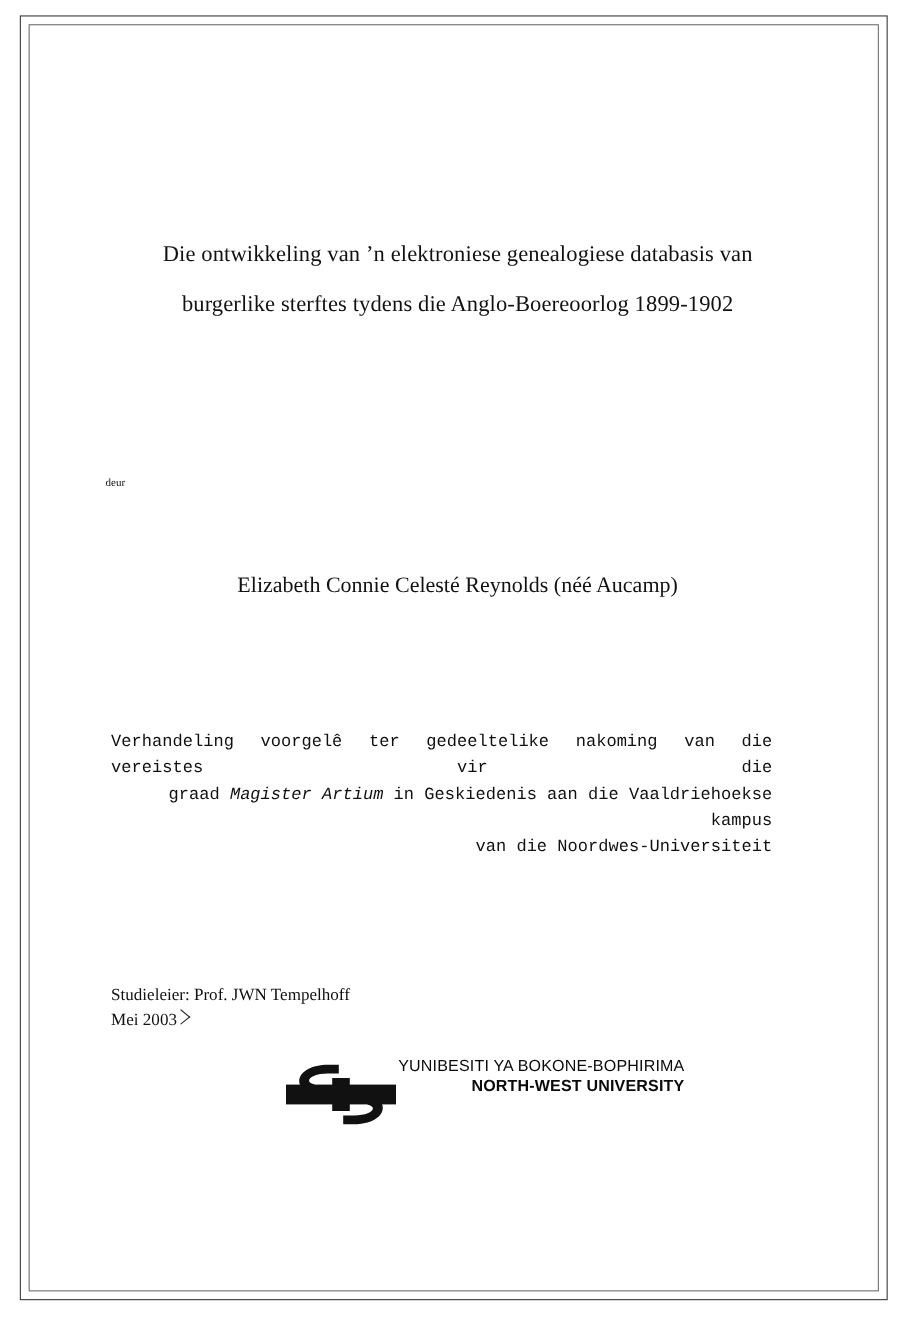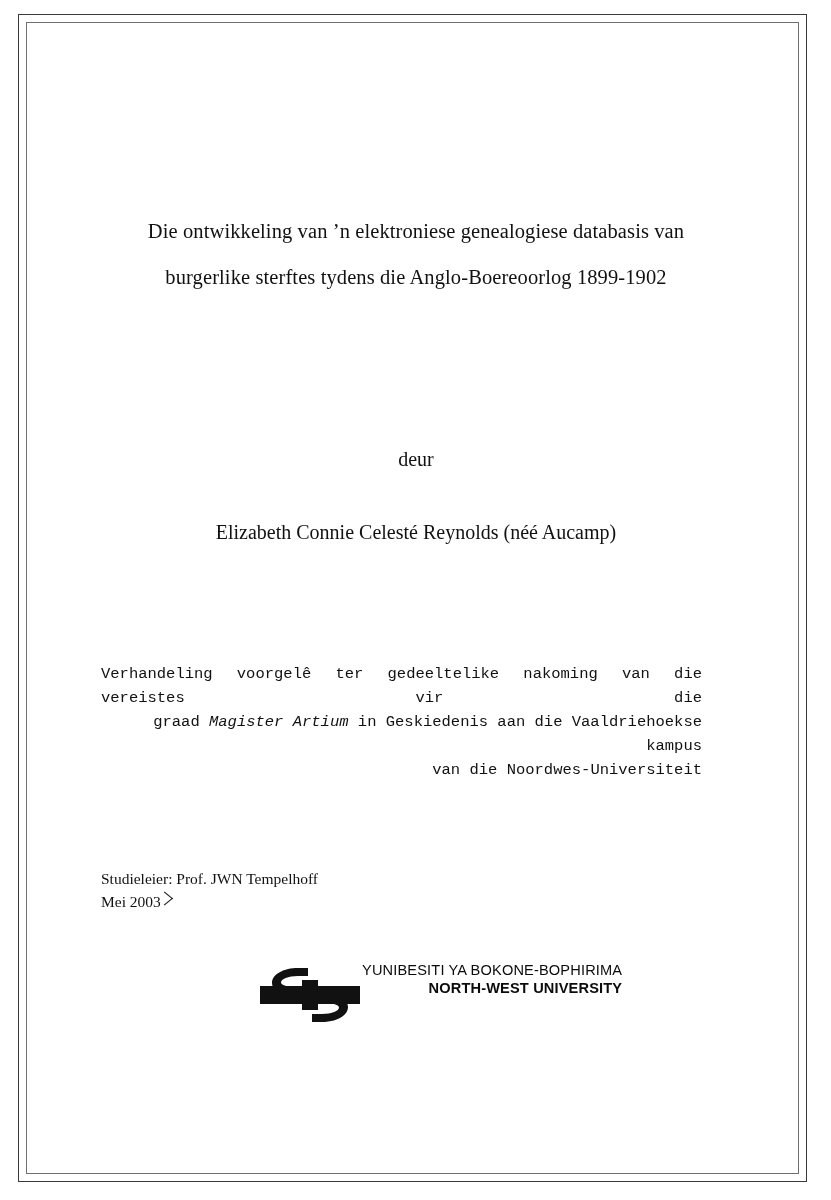--- a/index.html
+++ b/index.html
@@ -56,25 +56,25 @@
   }
   .title-line {
     font-size: 20.5px;
     line-height: 46px;
     letter-spacing: 0.1px;
     white-space: nowrap;
   }
 
   .deur {
     position: absolute;
-    top: 448px;
-    left: 0;
-    width: 640px;
-    text-align: center;
-    font-size: 20px;
+    top: 434px;
+    left: 0;
+    width: 640px;
+    text-align: left;
+    font-size: 10px;
   }
 
   .author {
     position: absolute;
     top: 521px;
     left: 0;
     width: 640px;
     text-align: center;
     font-size: 20px;
   }
@@ -88,21 +88,21 @@
     line-height: 24px;
     text-align: justify;
     font-family: Liberation Mono, monospace;
   }
   .submission .l1 { text-align: justify; text-align-last: justify; }
   .submission .l2, .submission .l3 { text-align: right; }
   .submission em { font-style: italic; }
 
   .supervisor {
     position: absolute;
-    top: 867px;
+    top: 893px;
     left: 5px;
     width: 600px;
     font-size: 15.5px;
     line-height: 23px;
     text-align: left;
   }
   .date-row {
     position: relative;
     display: inline-block;
   }

